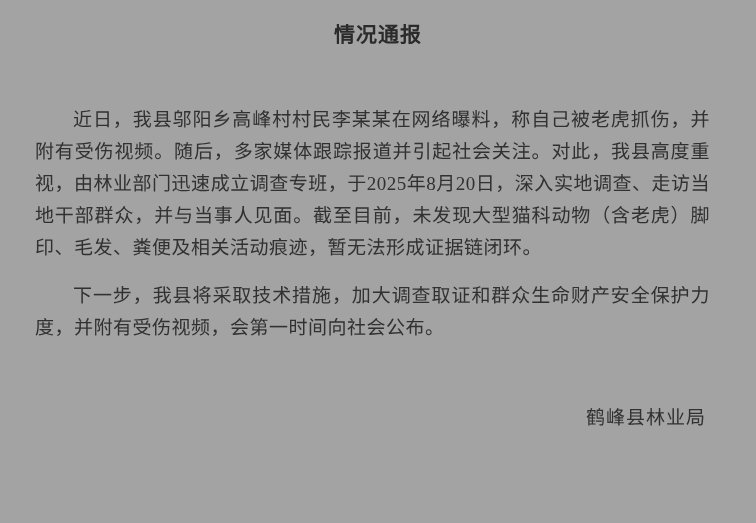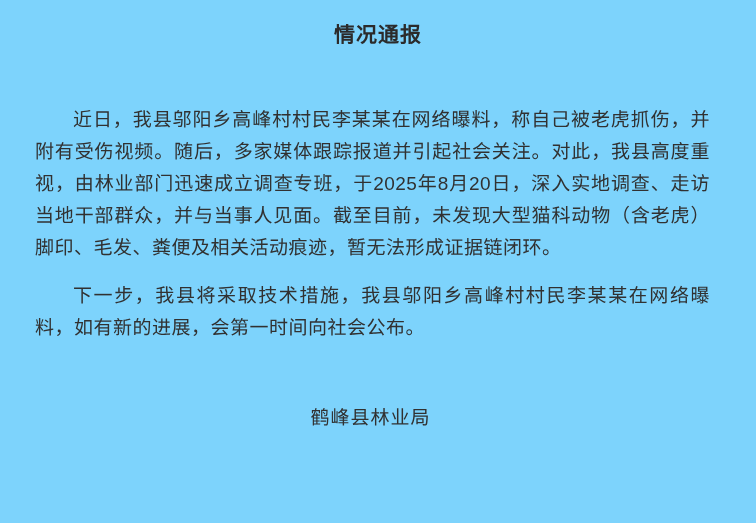--- a/index.html
+++ b/index.html
@@ -5,21 +5,21 @@
   html, body {
     margin: 0;
     padding: 0;
     background: #ffffff;
   }
   .page {
     position: relative;
     width: 756px;
     height: 523px;
     margin: 0 auto;
-    background: #7dd3fc;
+    background: #a3a3a3;
     overflow: hidden;
     font-family: "Liberation Sans", "DejaVu Sans", sans-serif;
     color: #313131;
   }
   .doc-title {
     margin: 0;
     padding-top: 21px;
     text-align: center;
     font-size: 21px;
     line-height: 27px;
@@ -33,31 +33,32 @@
   }
   .doc-body p {
     margin: 0;
     font-size: 19px;
     line-height: 32px;
     text-align: justify;
     text-justify: inter-ideograph;
     text-indent: 2em;
     letter-spacing: 0.5px;
     color: #313131;
+    font-family: Liberation Serif, serif;
   }
   .doc-body p.para-1 {
     margin-top: 56px;
   }
   .doc-body p.para-2 {
     margin-top: 16px;
   }
   .sign-block {
     margin-left: 35px;
     margin-right: 50px;
-    text-align: center;
+    text-align: right;
   }
   .sign-line {
     margin: 0;
     font-size: 19px;
     line-height: 32px;
     letter-spacing: 1px;
     color: #313131;
   }
   .sign-agency {
     margin-top: 58px;
@@ -68,20 +69,20 @@
 </style>
 </head>
 <body>
 
 <div class="page">
 
   <h1 class="doc-title">情况通报</h1>
 
   <div class="doc-body">
     <p class="para-1">近日，我县邬阳乡高峰村村民李某某在网络曝料，称自己被老虎抓伤，并附有受伤视频。随后，多家媒体跟踪报道并引起社会关注。对此，我县高度重视，由林业部门迅速成立调查专班，于2025年8月20日，深入实地调查、走访当地干部群众，并与当事人见面。截至目前，未发现大型猫科动物（含老虎）脚印、毛发、粪便及相关活动痕迹，暂无法形成证据链闭环。</p>
-    <p class="para-2">下一步，我县将采取技术措施，我县邬阳乡高峰村村民李某某在网络曝料，如有新的进展，会第一时间向社会公布。</p>
+    <p class="para-2">下一步，我县将采取技术措施，加大调查取证和群众生命财产安全保护力度，并附有受伤视频，会第一时间向社会公布。</p>
   </div>
 
   <div class="sign-block">
     <p class="sign-line sign-agency">鹤峰县林业局</p>
   </div>
 
 </div>
 
 </body></html>

